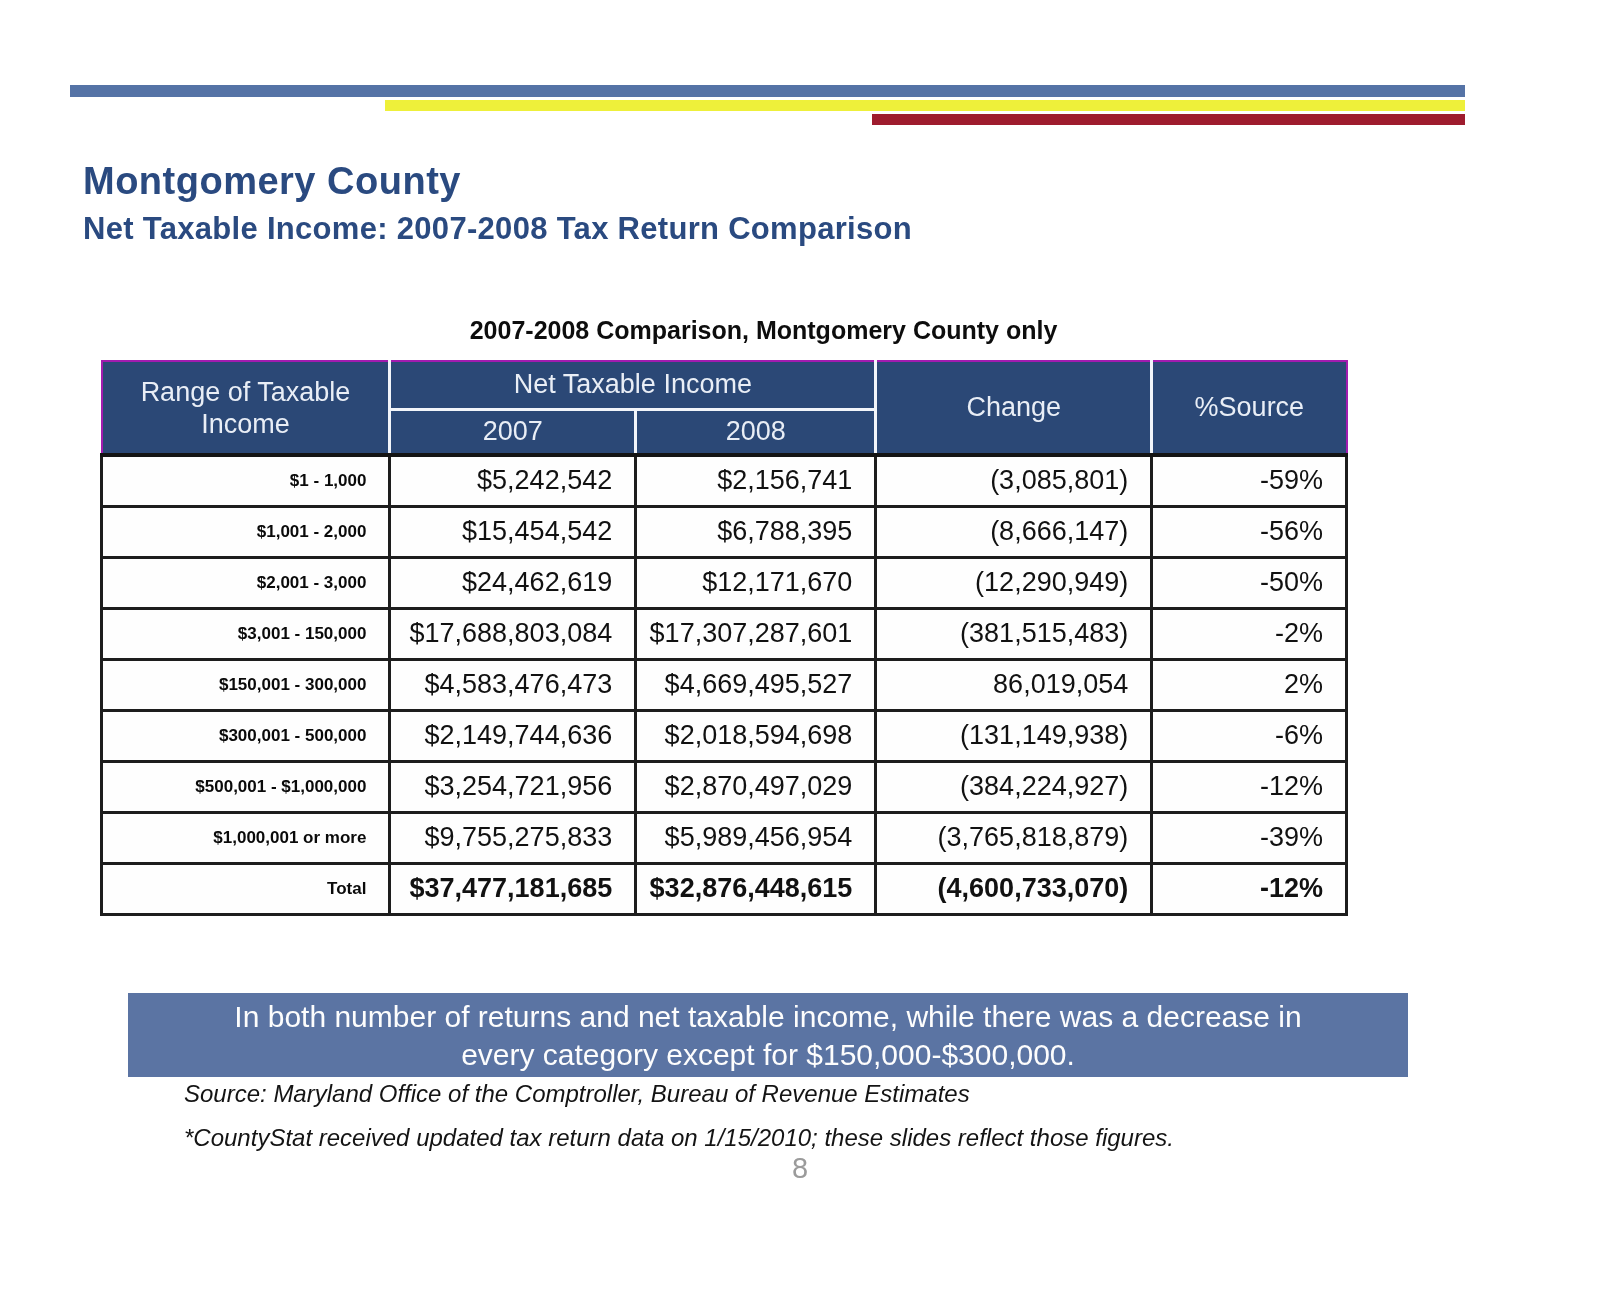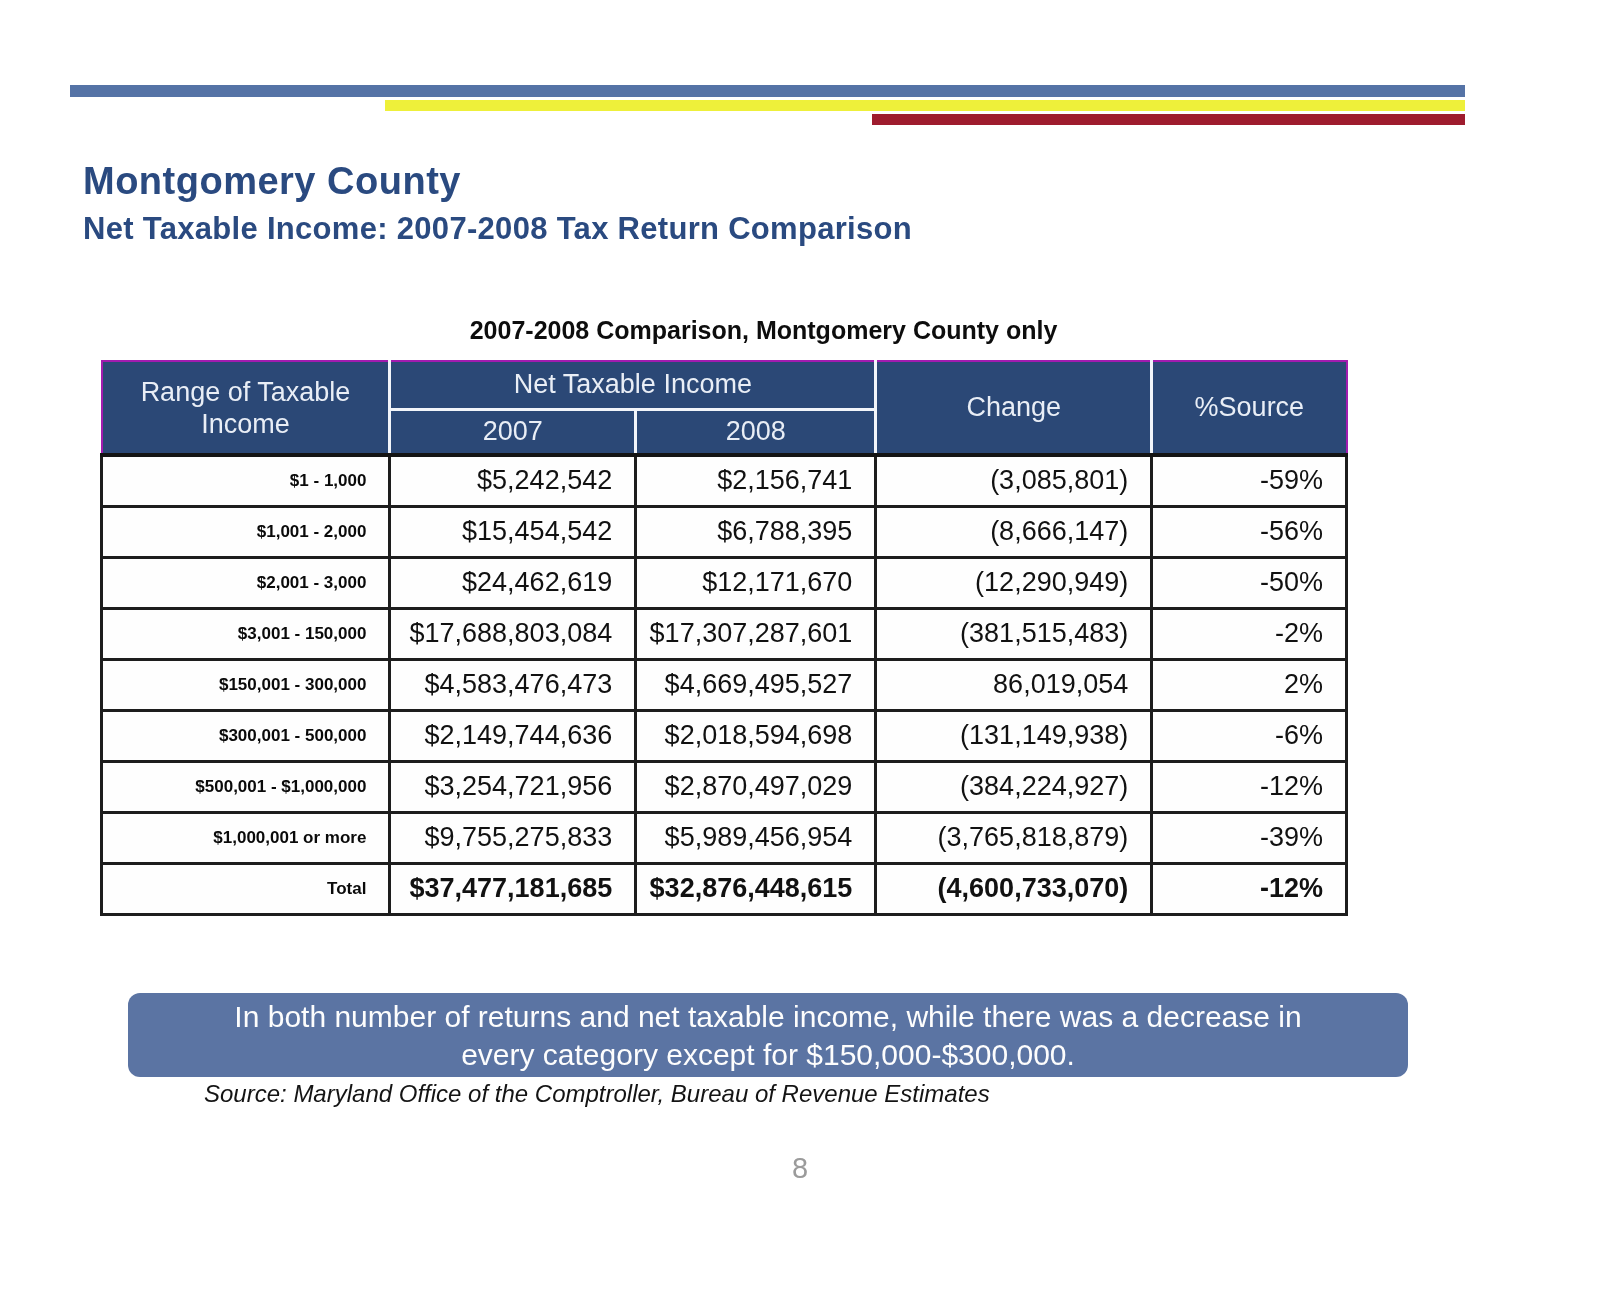--- a/index.html
+++ b/index.html
@@ -60,26 +60,25 @@
   }
   tr.total-row td { font-weight:bold; }
   tr.total-row td.cell-range { background:#fefefe; }
 
   
   .callout {
     position:absolute; left:128px; top:993px; width:1280px; height:84px;
     background:#5b74a3; color:#fdfdfd;
     text-align:center; font-size:30px; line-height:38px;
     padding-top:5px;
-    border-radius:12px;
   }
   
   .source-note, .data-note {
     position:absolute; left:184px;
-    font-style:italic; font-size:24px; color:#141414;margin-left:20px;
+    font-style:italic; font-size:24px; color:#141414;
   }
   .source-note { top:1080px; }
   .data-note   { top:1124px; }
   .page-number {
     position:absolute; left:0; top:1152px; width:1600px;
     text-align:center; font-size:29px; color:#9b9b9b;
   }
 </style>
 </head>
 <body>
@@ -183,15 +182,16 @@
       </tr>
     </tbody>
   </table>
 
   <div class="callout">
     <div>In both number of returns and net taxable income, while there was a decrease in</div>
     <div>every category except for $150,000-$300,000.</div>
   </div>
 
   <div class="source-note">Source: Maryland Office of the Comptroller, Bureau of Revenue Estimates</div>
+  <div class="data-note">*CountyStat received updated tax return data on 1/15/2010; these slides reflect those figures.</div>
   <div class="page-number">8</div>
 
 </div>
 
 </body></html>

